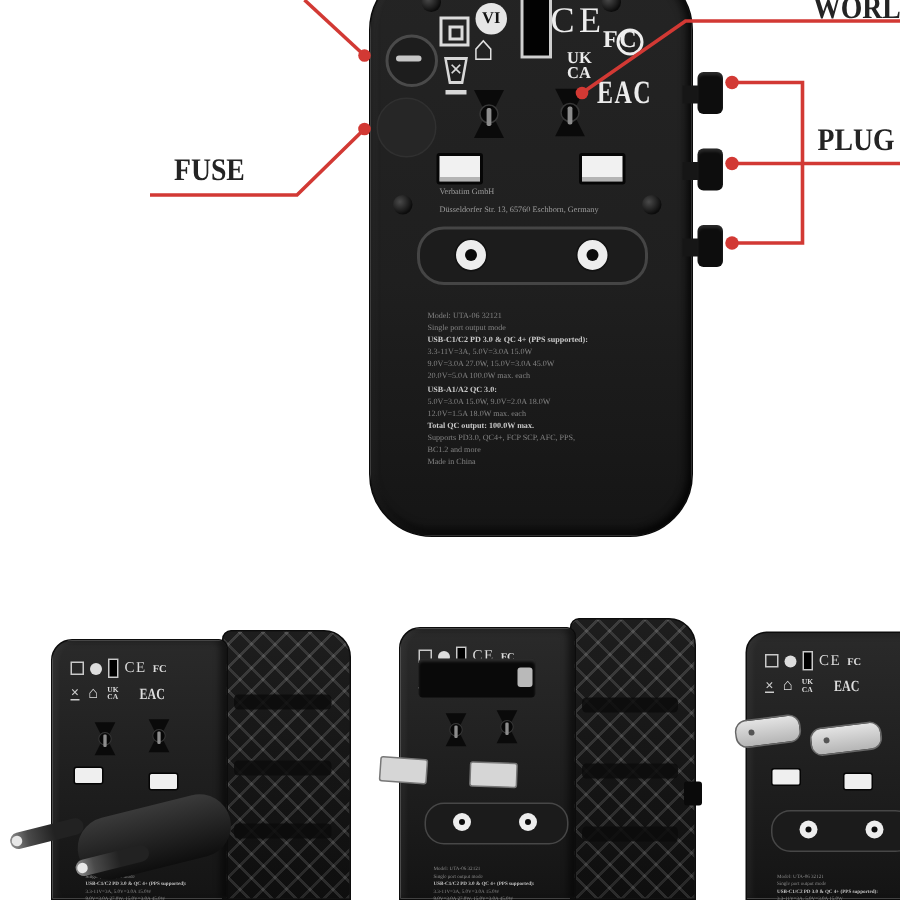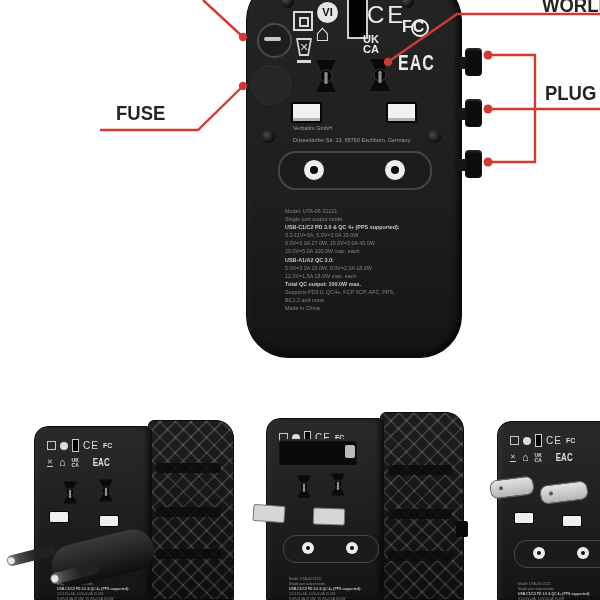--- a/index.html
+++ b/index.html
@@ -1,17 +1,17 @@
 <!DOCTYPE html>
 <html style="--accent: #d23934;"><head>
 <meta charset="utf-8">
 <style>
   html,body{margin:0;padding:0;background:#fff;}
   .canvas{position:relative;width:600px;height:600px;background:#fff;overflow:hidden;
-          font-family:Liberation Sans, sans-serif;}
+          font-family:Liberation Serif, serif;}
   
   .lbl{position:absolute;font-weight:bold;color:#242424;font-size:21px;
        transform:scaleX(.88);transform-origin:left top;white-space:nowrap;z-index:6;letter-spacing:0;}
   .lbl-fuse{left:116px;top:101px;}
   .lbl-world{left:542px;top:-7px;}
   .lbl-plug{left:545px;top:81px;}
   .callouts{position:absolute;left:0;top:0;z-index:5;}
   .callouts line,.callouts polyline{stroke:var(--accent,#d23934);stroke-width:2.4;fill:none;}
   .callouts circle{fill:var(--accent,#d23934);}
   
@@ -36,21 +36,21 @@
   .bin{left:49px;top:59px;width:16px;height:18px;background:#d8d8d8;
        clip-path:polygon(0 0,100% 0,80% 100%,20% 100%);}
   .bin i{position:absolute;left:2px;top:2px;width:12px;height:14px;background:#1f1f1f;
        clip-path:polygon(0 0,100% 0,78% 100%,22% 100%);}
   .bin b{position:absolute;left:1px;top:1px;width:14px;height:16px;color:#d8d8d8;font-size:11px;
        line-height:16px;text-align:center;font-weight:normal;}
   .bin b::before{content:"\2715";}
   .binbar{left:50px;top:81px;width:14px;height:3px;background:#d8d8d8;}
   .house{left:68px;top:42px;font-size:24px;color:#e2e2e2;line-height:24px;}
   .house::before{content:"\2302";}
-  .ukca{left:116px;top:55px;font-size:11px;font-weight:bold;color:#ececec;line-height:10px;white-space:pre-line;text-align:left;}
+  .ukca{left:131px;top:55px;font-size:11px;font-weight:bold;color:#ececec;line-height:10px;white-space:pre-line;text-align:left;}
   .eac{left:151px;top:72px;font-size:16px;font-weight:bold;color:#ececec;transform:scaleY(1.35);transform-origin:top left;letter-spacing:1px;}
   .socket{width:26px;height:32px;}
   .sock-l{left:66px;top:81px;}
   .sock-r{left:120px;top:80px;}
   .slider{width:27px;height:17px;background:#f1f1f1;border:2px solid #060606;border-radius:2px;
           box-shadow:inset 0 -3px 0 rgba(0,0,0,.25);}
   .slid-l{left:44px;top:123px;}
   .slid-r{left:139px;top:123px;}
   .mscrew{width:13px;height:13px;border-radius:50%;background:radial-gradient(circle at 35% 35%,#4a4a4a 0%,#0c0c0c 70%);}
   .ms-tl{left:34px;top:16px;}.ms-tr{left:154px;top:16px;}

